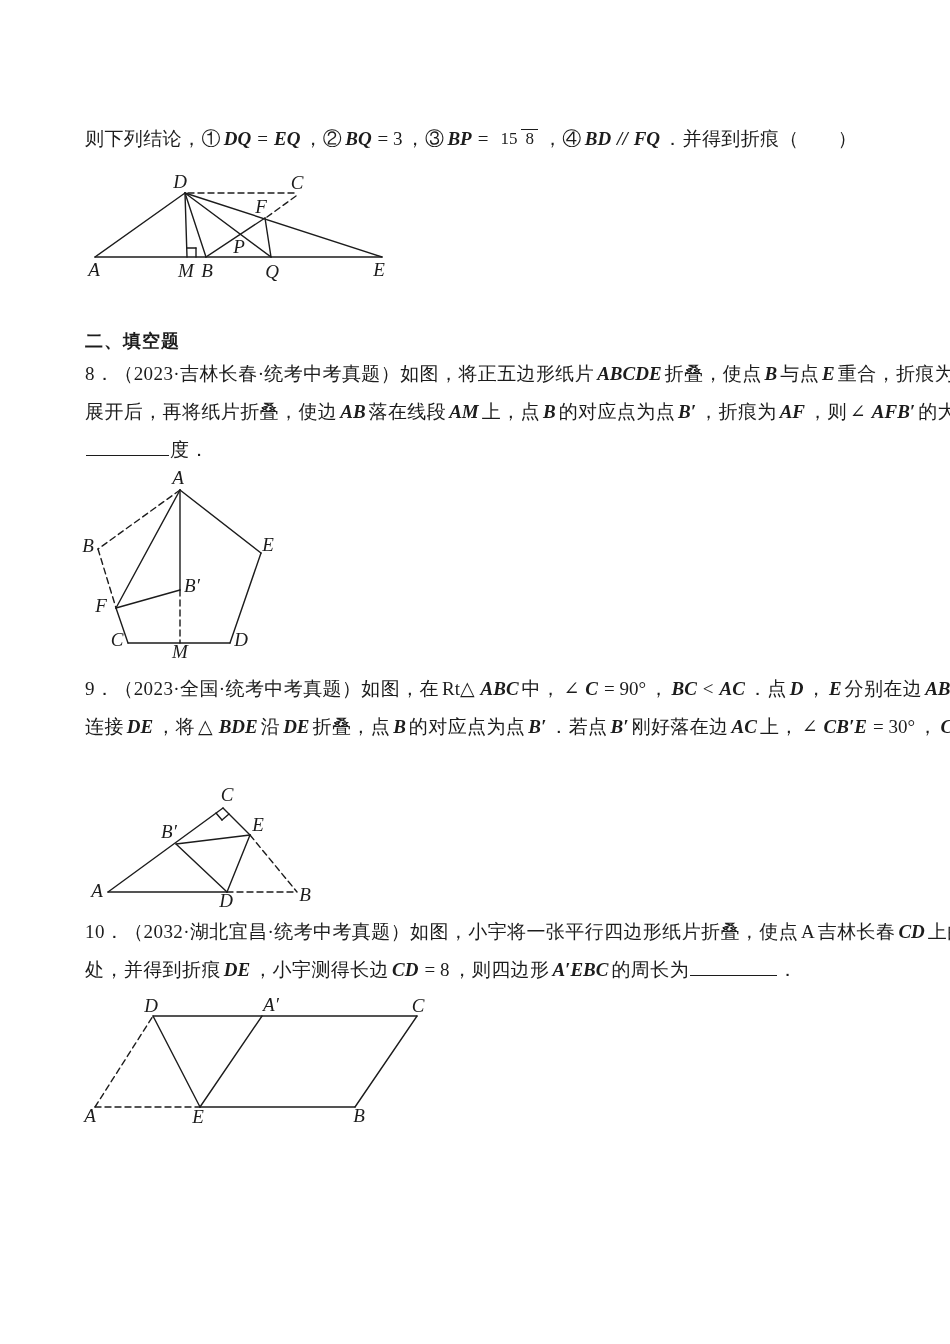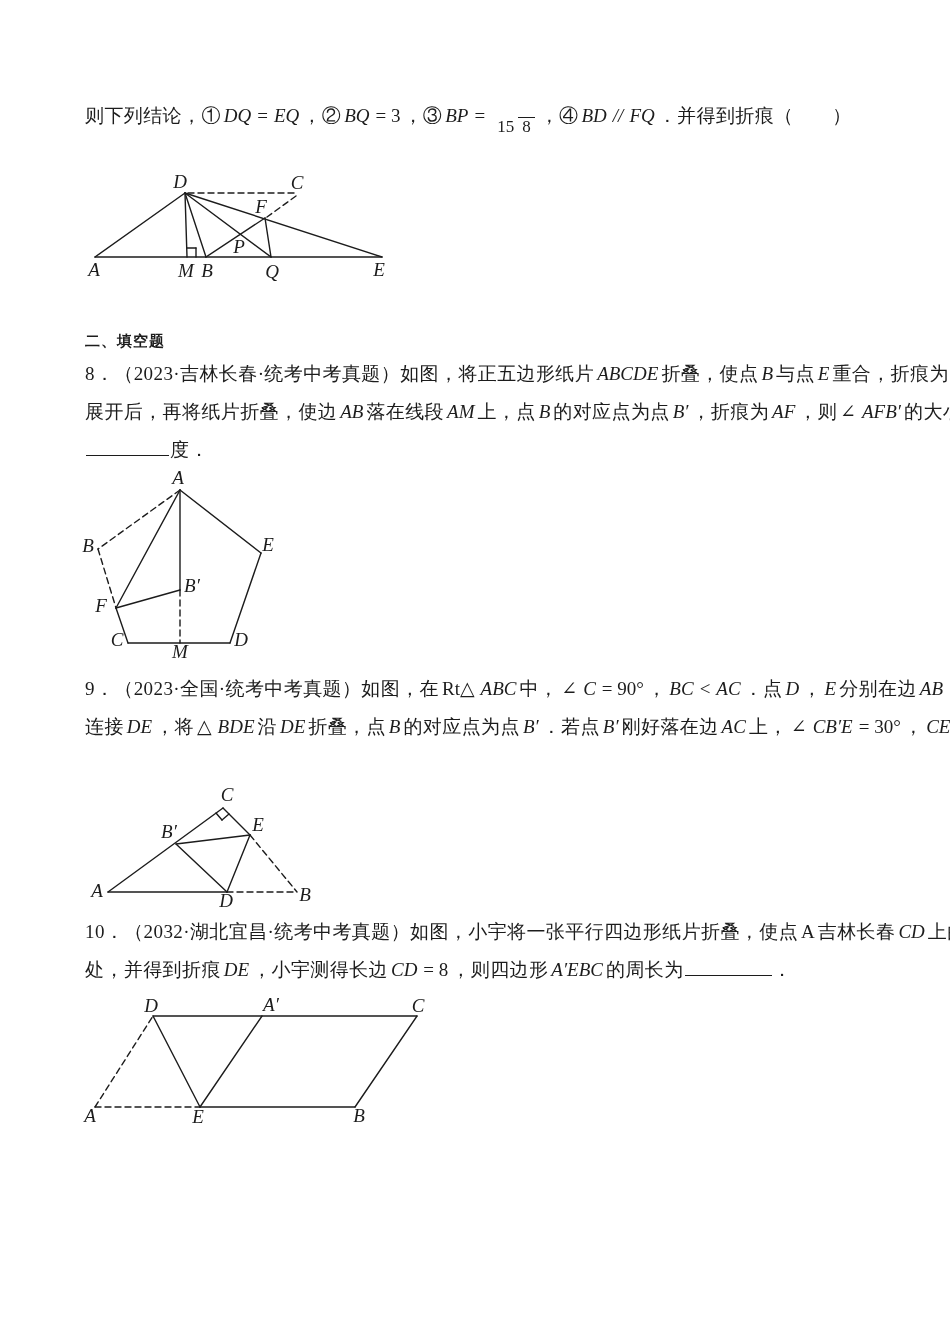--- a/index.html
+++ b/index.html
@@ -1,30 +1,30 @@
 <!DOCTYPE html>
 <html><head>
 <meta charset="utf-8">
 <style>
   html,body{margin:0;padding:0;background:#e8e8e8;}
   .page{position:relative;width:950px;height:1344px;margin:0 auto;background:#ffffff;
         font-family:"Liberation Serif","DejaVu Serif",serif;color:#1c1c1c;overflow:hidden;}
   .line{position:absolute;left:85px;height:26px;line-height:26px;font-size:19px;white-space:nowrap;}
   .c{letter-spacing:0.4px;}
-  .m{font-style:italic;margin:0 3px;font-family:"Liberation Serif","DejaVu Serif",serif;}
+  .m{font-style:italic;margin:0 3px;font-family:"Liberation Serif","DejaVu Serif",serif;font-weight:bold;}
   .u{margin:0 3px;}
   .blank{display:inline-block;height:17px;border-bottom:1.4px solid #1c1c1c;vertical-align:baseline;margin:0 1px;}
   .frac{display:inline-flex;flex-direction:row;align-items:center;margin:0 5px;line-height:1.08;}
   .frac .num,.frac .den{font-size:17px;padding:0 4px;}
   .frac .den{border-top:1.4px solid #1c1c1c;}
-  #intro{top:103px;height:48px;display:flex;}
+  #intro{top:115px;height:48px;display:flex;align-items:center;}
   #options{top:299px;left:0;width:950px;height:26px;}
   #options .opt{position:absolute;top:0;font-size:19px;line-height:26px;}
   #opt-a{left:108px;} #opt-b{left:255px;} #opt-c{left:420px;} #opt-d{left:585px;}
-  #section{top:328px;font-family:"Liberation Sans","DejaVu Sans",sans-serif;font-weight:bold;font-size:15px;letter-spacing:1px;}
+  #section{top:328px;font-family:"Liberation Sans","DejaVu Sans",sans-serif;font-weight:bold;font-size:18px;letter-spacing:1px;}
   #p8l1{top:361px;} #p8l2{top:399px;} #p8l3{top:437px;}
   #p9l1{top:676px;} #p9l2{top:714px;} #p9l3{top:752px;}
   #p10l1{top:919px;} #p10l2{top:957px;text-align:center;}
   .fig{position:absolute;}
   .fig svg{display:block;overflow:visible;}
   .fig line{stroke:#1c1c1c;stroke-width:1.4;stroke-linecap:round;}
   .fig text{font-family:"Liberation Serif","DejaVu Serif",serif;font-style:italic;font-size:19px;
             fill:#1c1c1c;text-anchor:middle;}
 </style>
 </head>

